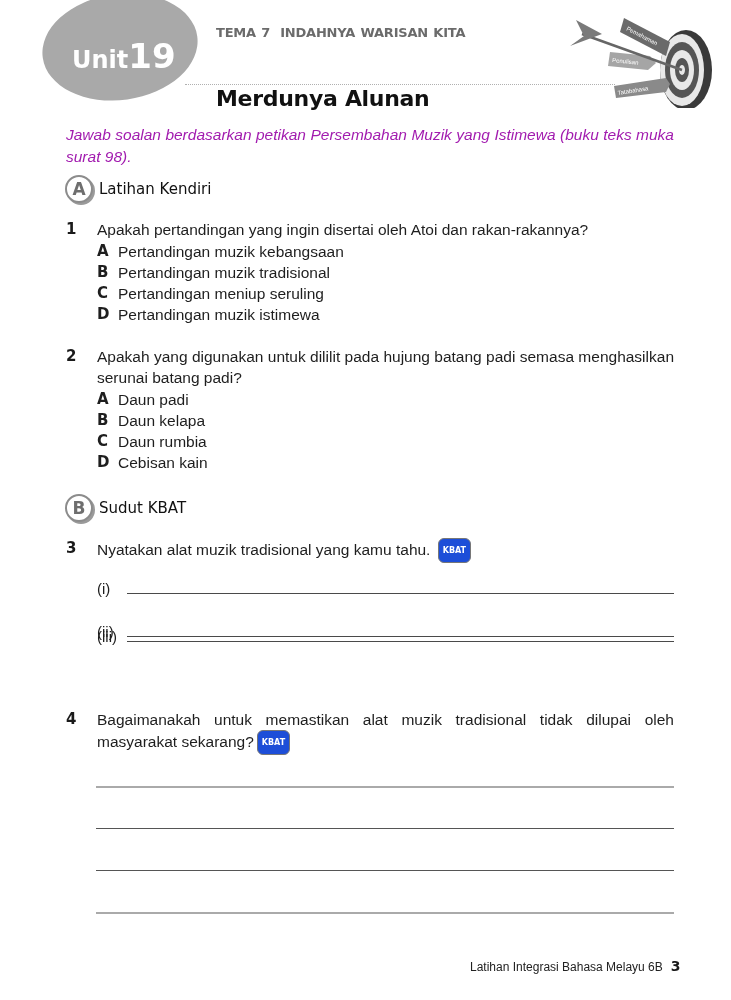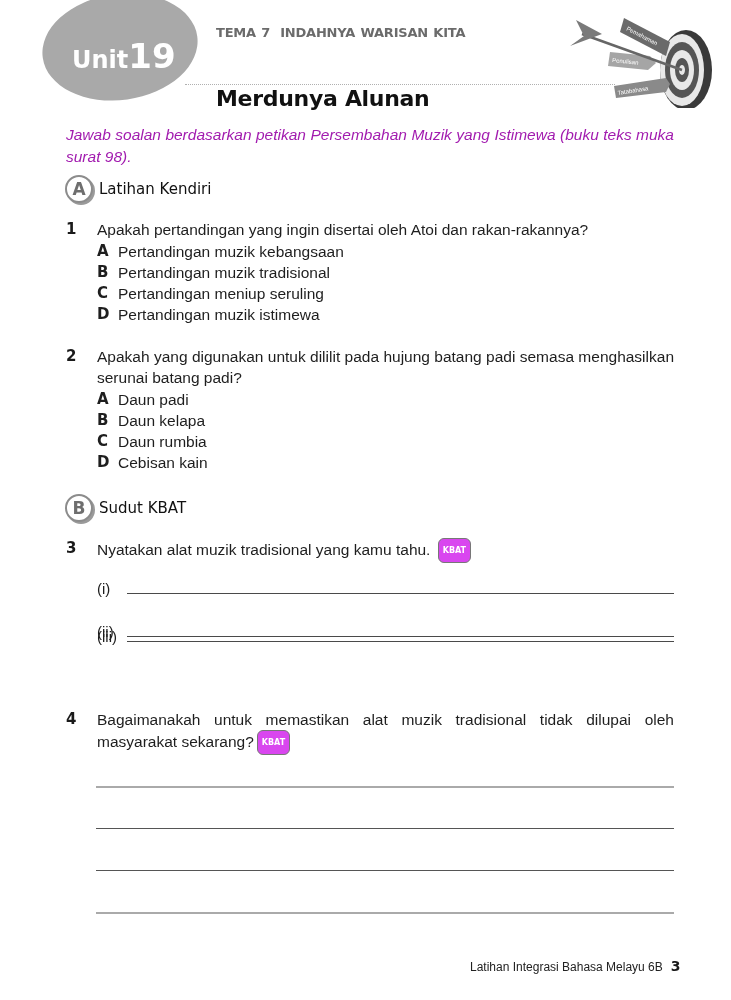--- a/index.html
+++ b/index.html
@@ -60,21 +60,21 @@
   .q-num {
     position: absolute; left: 0; top: 0; font-weight: bold; font-family: "DejaVu Sans", sans-serif;
     font-size: 15px;
   }
   .q-text { margin-left: 31px; text-align: justify; color: #1e1e1e; }
   .options { margin-left: 31px; margin-top: 1px; }
   .option { display: flex; line-height: 21px; color: #1e1e1e; }
   .opt-letter { width: 21px; font-weight: bold; font-family: "DejaVu Sans", sans-serif; font-size: 15px; }
 
   .kbat-tag {
-    display: inline-block; background: #d946ef; color: #fff;
+    display: inline-block; background: #1d4ed8; color: #fff;
     font-family: "DejaVu Sans", sans-serif; font-size: 8px; font-weight: bold;
     padding: 1px 4px; border-radius: 6px; vertical-align: 2px; margin-left: 3px;
     border: 1px solid #777;
   }
 
   .answer-row { position: absolute; left: 97px; width: 577px; display: flex; align-items: flex-end; }
   .answer-label { font-size: 15px; color: #1e1e1e; width: 30px; }
   .answer-line { flex: 1; border-bottom: 1px solid #4a4a4a; height: 1px; margin-bottom: 3px; }
 
   .long-line { position: absolute; left: 96px; width: 578px; height: 0; border-top: 1px solid #555; }

